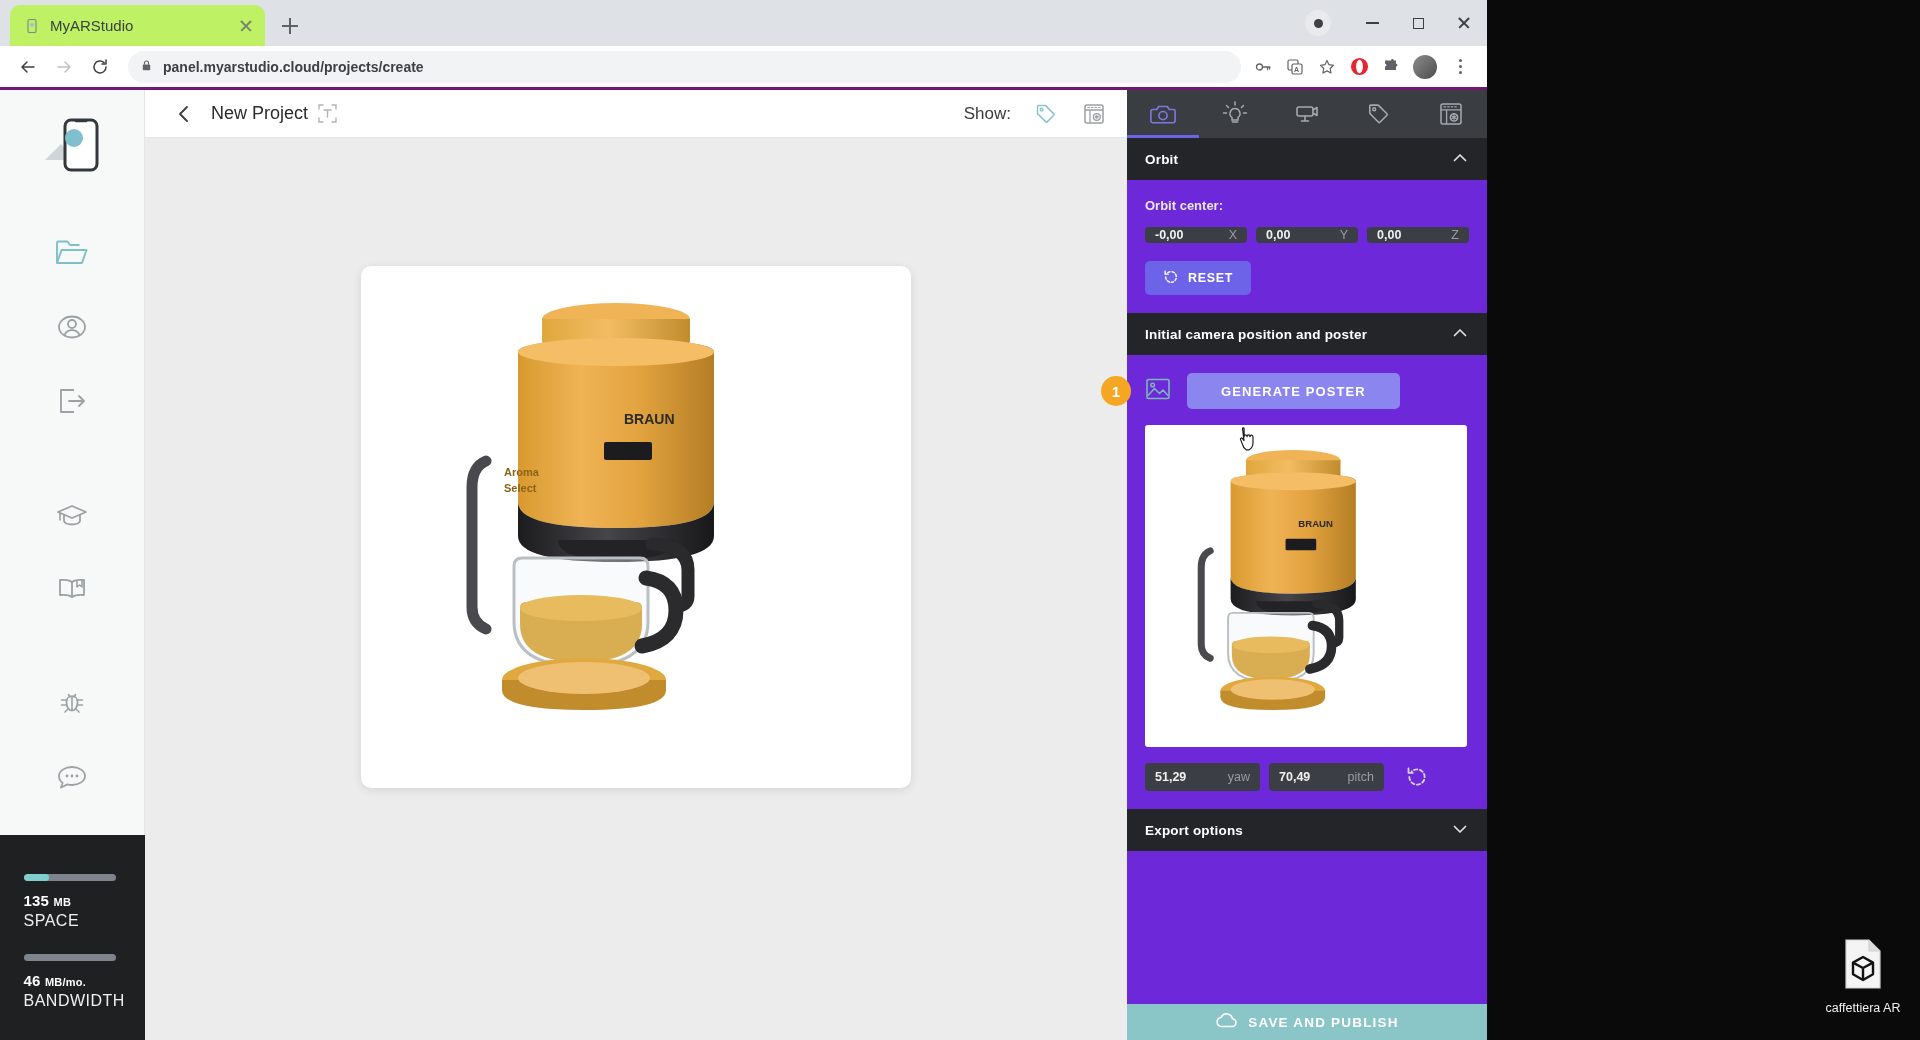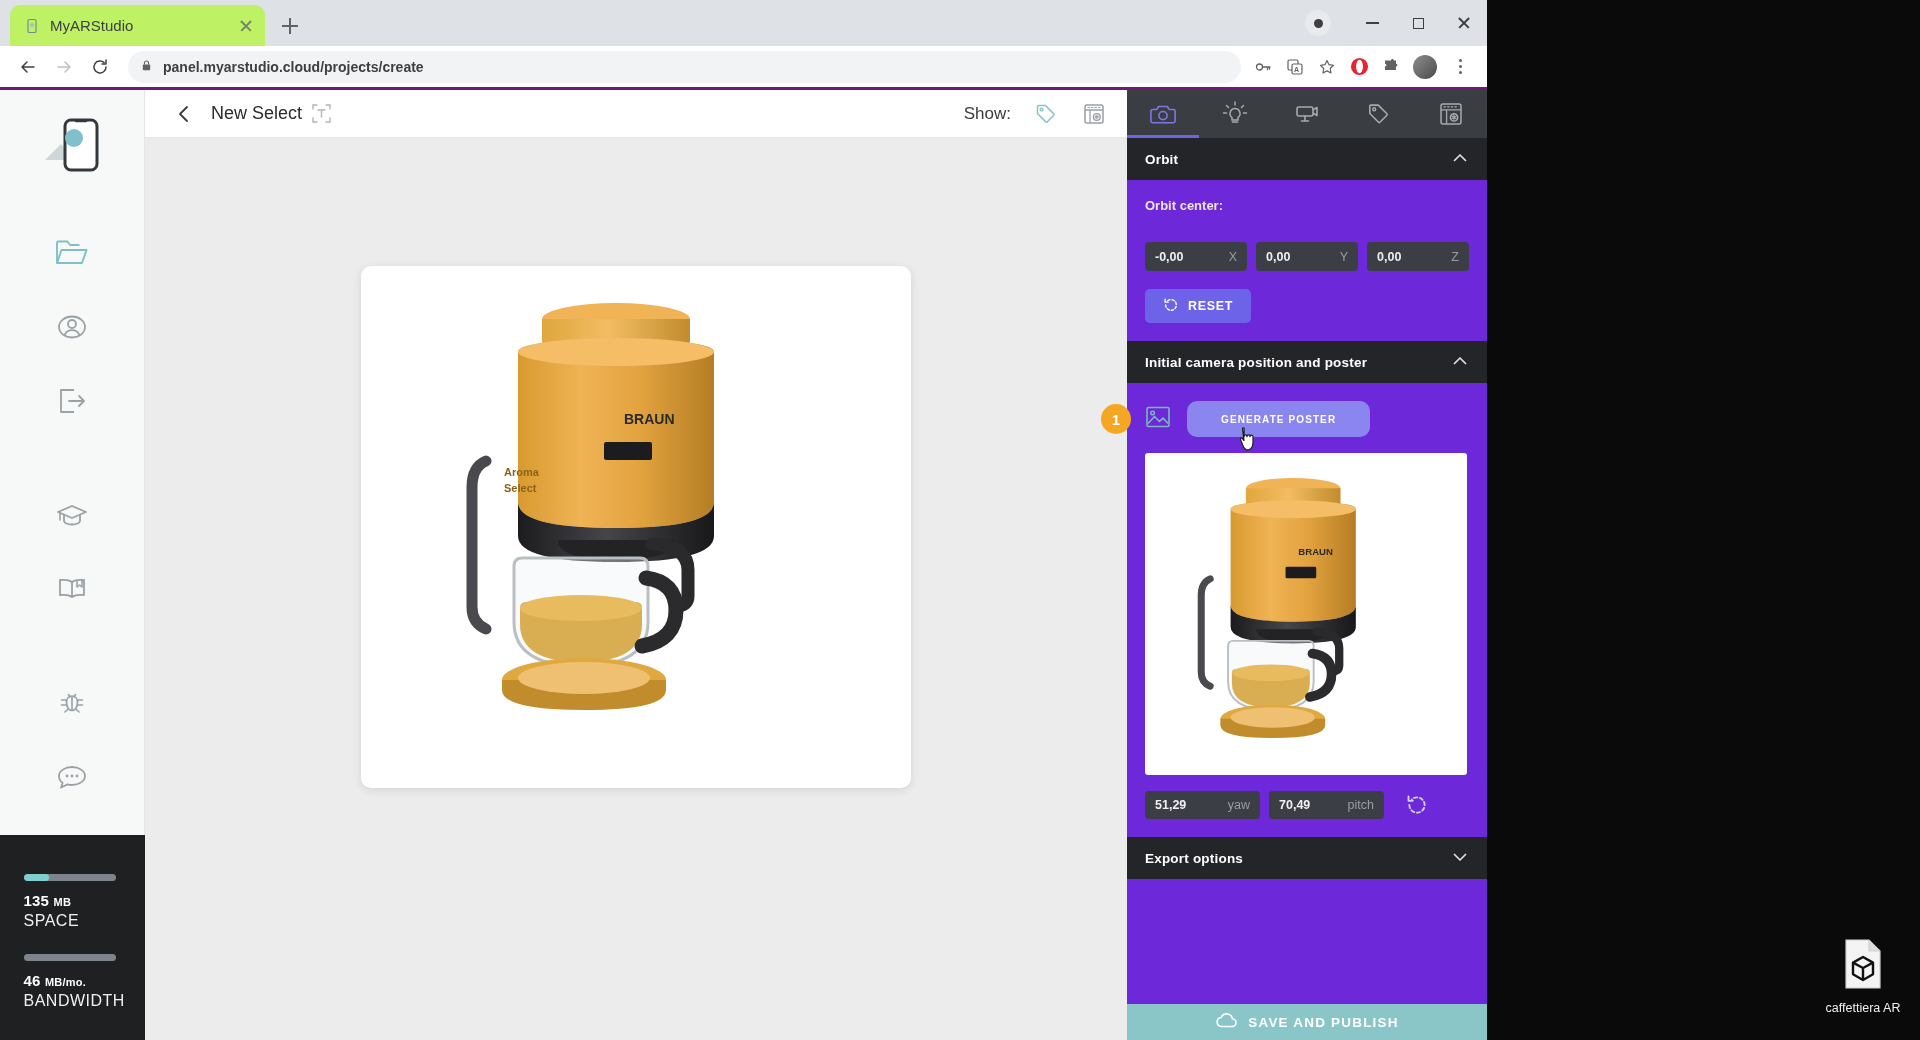--- a/index.html
+++ b/index.html
@@ -163,37 +163,37 @@
     content: ""; position: absolute; left: 0; right: 0; bottom: 0;
     height: 3px; background: #6c63e8;
   }
   .section-head {
     height: 42px; background: #232529; display: flex; align-items: center;
     padding: 0 18px; font-size: 13.5px; font-weight: bold; letter-spacing: .2px;
     color: #fff; cursor: pointer;
   }
   .section-head .chev { margin-left: auto; }
   .section-body { padding: 18px; }
-  .field-label { font-size: 13px; font-weight: bold; color: #e8e8e8; margin-bottom: 29px; }
+  .field-label { font-size: 13px; font-weight: bold; color: #e8e8e8; margin-bottom: 14px; }
   .num-row { display: flex; gap: 9px; margin-bottom: 18px; }
   .num-field {
-    flex: 1 1 0; height: 29px; background: #3b3e44; border-radius: 4px;
+    flex: 1 1 0; height: 16px; background: #3b3e44; border-radius: 4px;
     display: flex; align-items: center; padding: 0 10px; cursor: text;
   }
   .num-field .v { font-size: 12.5px; color: #f0f0f0; font-weight: bold; }
   .num-field .u { margin-left: auto; font-size: 12.5px; color: #9a9da3; }
   .btn-primary {
     height: 34px; background: #6c63e8; border-radius: 5px; border: none;
     color: #fff; font-size: 12.5px; font-weight: bold; letter-spacing: .7px;
     display: inline-flex; align-items: center; justify-content: center; gap: 9px;
     padding: 0 18px; cursor: pointer; font-family: inherit;
   }
   .btn-gen {
-    background: #8b85ef; height: 36px; border-radius: 10px; border: none;
-    color: #fff; font-size: 10px; font-weight: bold; letter-spacing: 1.1px;
+    background: #8b85ef; height: 36px; border-radius: 5px; border: none;
+    color: #fff; font-size: 13px; font-weight: bold; letter-spacing: 1.1px;
     display: inline-flex; align-items: center; justify-content: center;
     padding: 0 34px; cursor: pointer; font-family: inherit;
   }
   .gen-row { display: flex; align-items: center; gap: 16px; margin-bottom: 16px; position: relative; }
   .step-badge {
     position: absolute; left: -44px; top: 50%; transform: translateY(-50%);
     width: 30px; height: 30px; border-radius: 50%; background: #f5a623;
     color: #fff; font-size: 15px; font-weight: bold;
     display: flex; align-items: center; justify-content: center;
   }
@@ -409,21 +409,21 @@
         </div>
       </div>
 
       <div class="editor">
         <div class="editor-header">
           <div class="back-btn">
             <svg width="22" height="22" viewBox="0 0 22 22">
                 <path d="M14 4l-7 7 7 7" fill="none" stroke="#3c3c3c" stroke-width="1.8" stroke-linecap="round" stroke-linejoin="round"></path>
               </svg>
           </div>
-          <div class="proj-title">New Select</div>
+          <div class="proj-title">New Project</div>
           <div class="title-edit-icon">
             <svg width="19" height="19" viewBox="0 0 19 19">
               <path d="M1 5V1h4M14 1h4v4M18 14v4h-4M5 18H1v-4" fill="none" stroke="#b4b4b4" stroke-width="1.4" stroke-linecap="round"></path>
               <path d="M6 6h7M9.5 6v7" fill="none" stroke="#b4b4b4" stroke-width="1.4" stroke-linecap="round"></path>
             </svg>
           </div>
           <div class="header-right">
             <span class="show-label">Show:</span>
             <span class="hdr-icon">
               <svg width="24" height="24" viewBox="0 0 24 24">

